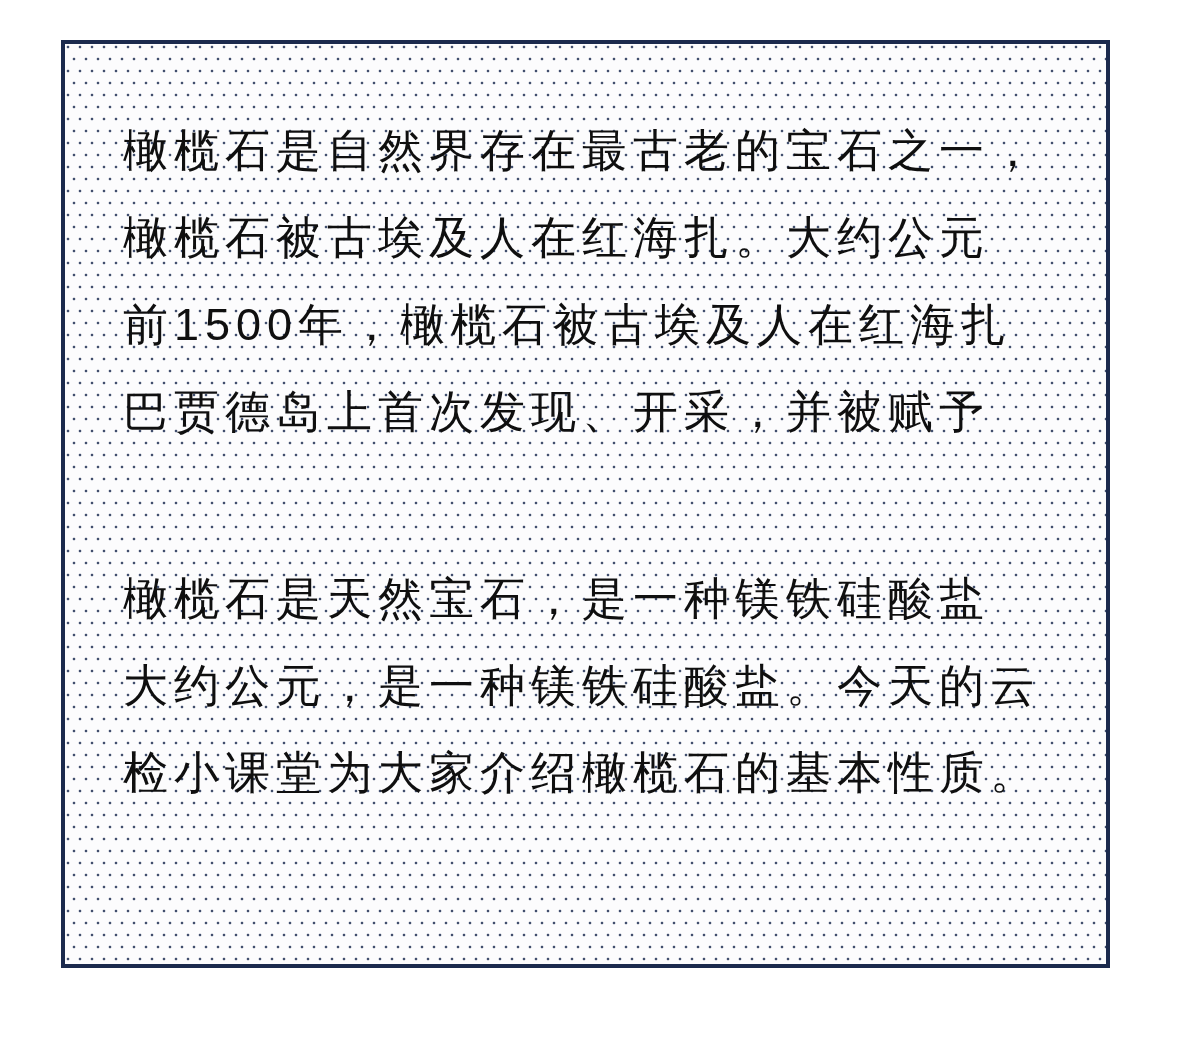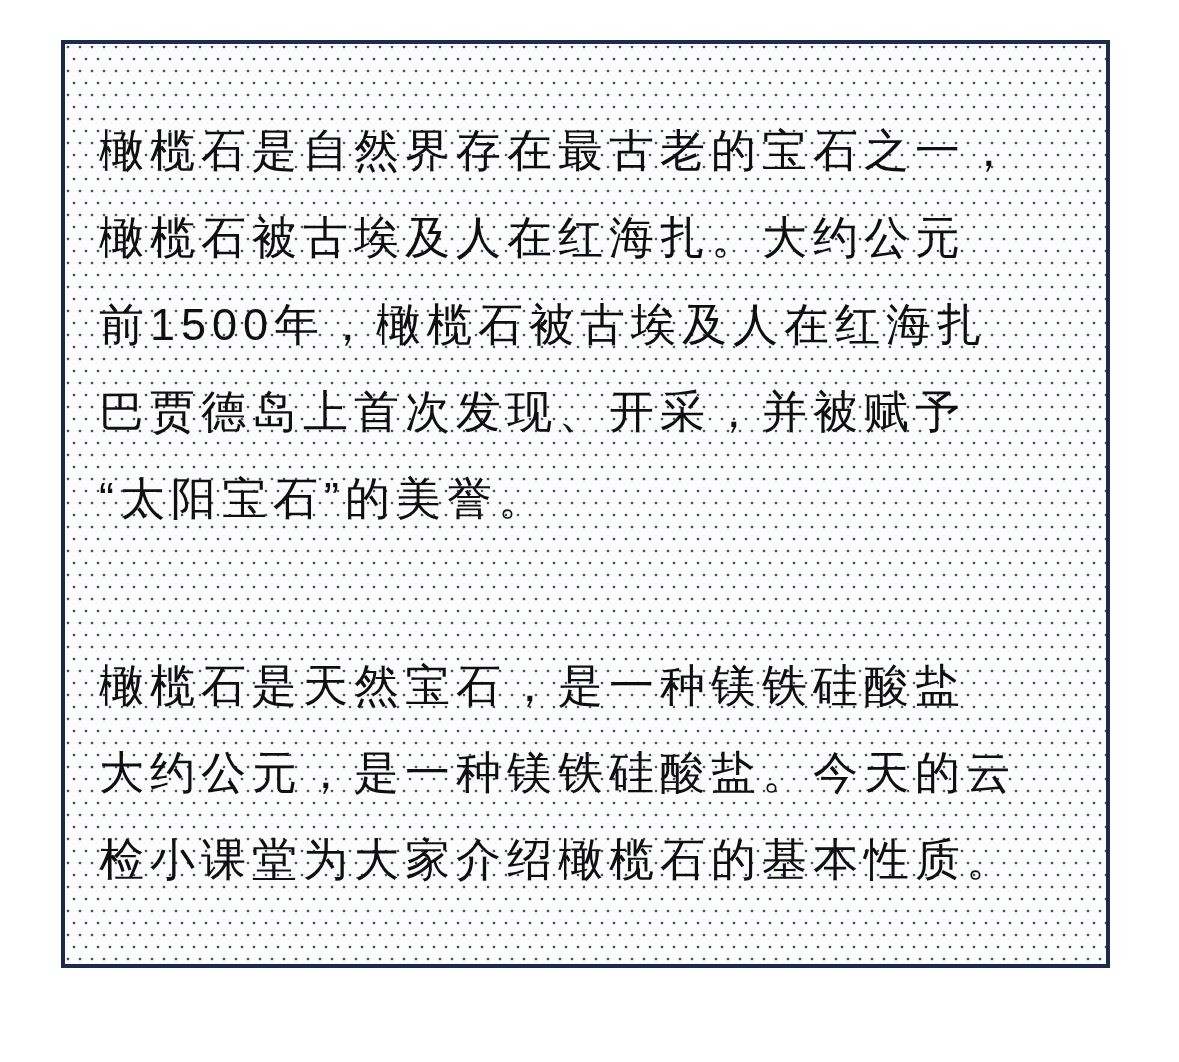--- a/index.html
+++ b/index.html
@@ -25,21 +25,21 @@
     height: 928px;
     border: 4px solid #1b2a4d;
     background-color: #fcfcfd;
     background-image:
       radial-gradient(circle at 3px 3px, rgba(32, 48, 84, 0.85) 1px, transparent 1.7px),
       radial-gradient(circle at 9px 15px, rgba(32, 48, 84, 0.85) 1px, transparent 1.7px);
     background-size: 12px 24px;
     box-sizing: border-box;
   }
   .content {
-    padding: 63px 50px 0 34px;
+    padding: 63px 50px 0 58px;
   }
   .para {
     margin: 0;
   }
   .para + .para {
     margin-top: 100px;
   }
   .text-line {
     font-size: 45px;
     line-height: 87px;
@@ -54,21 +54,20 @@
 
 <div class="canvas">
   <div class="frame">
     <div class="content">
 
       <div class="para">
         <div class="text-line">橄榄石是自然界存在最古老的宝石之一，</div>
         <div class="text-line">橄榄石被古埃及人在红海扎。大约公元</div>
         <div class="text-line">前1500年，橄榄石被古埃及人在红海扎</div>
         <div class="text-line">巴贾德岛上首次发现、开采，并被赋予</div>
-        <div class="text-line">“太阳宝石”的美誉。</div>
       </div>
 
       <div class="para">
         <div class="text-line">橄榄石是天然宝石，是一种镁铁硅酸盐</div>
         <div class="text-line">大约公元，是一种镁铁硅酸盐。今天的云</div>
         <div class="text-line">检小课堂为大家介绍橄榄石的基本性质。</div>
       </div>
 
     </div>
   </div>

